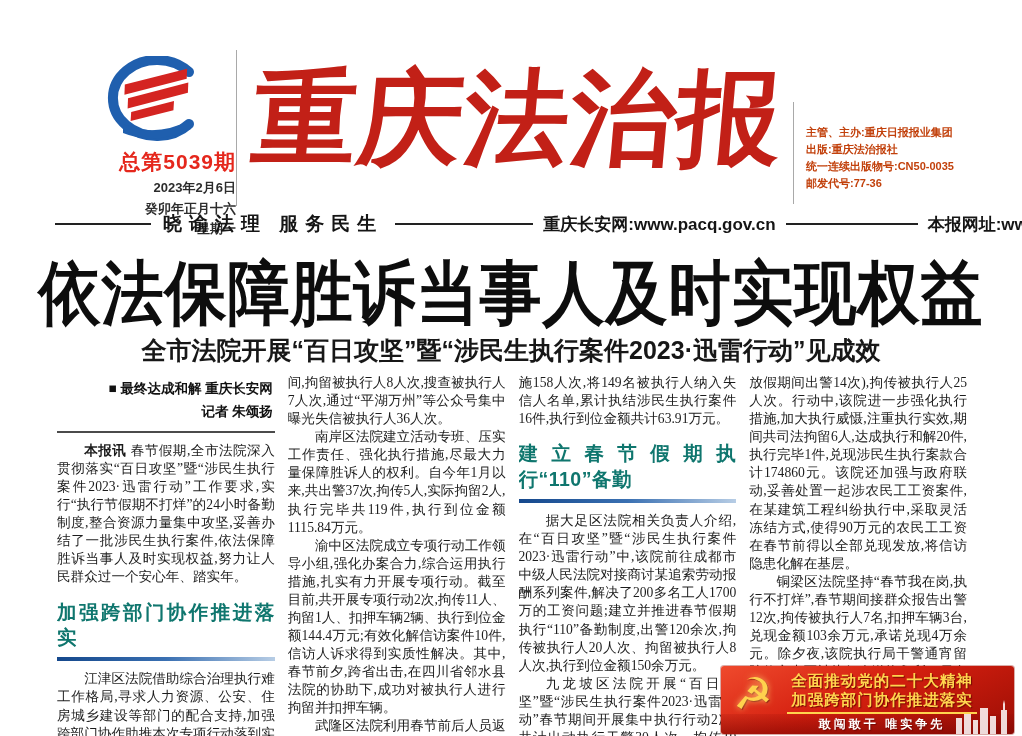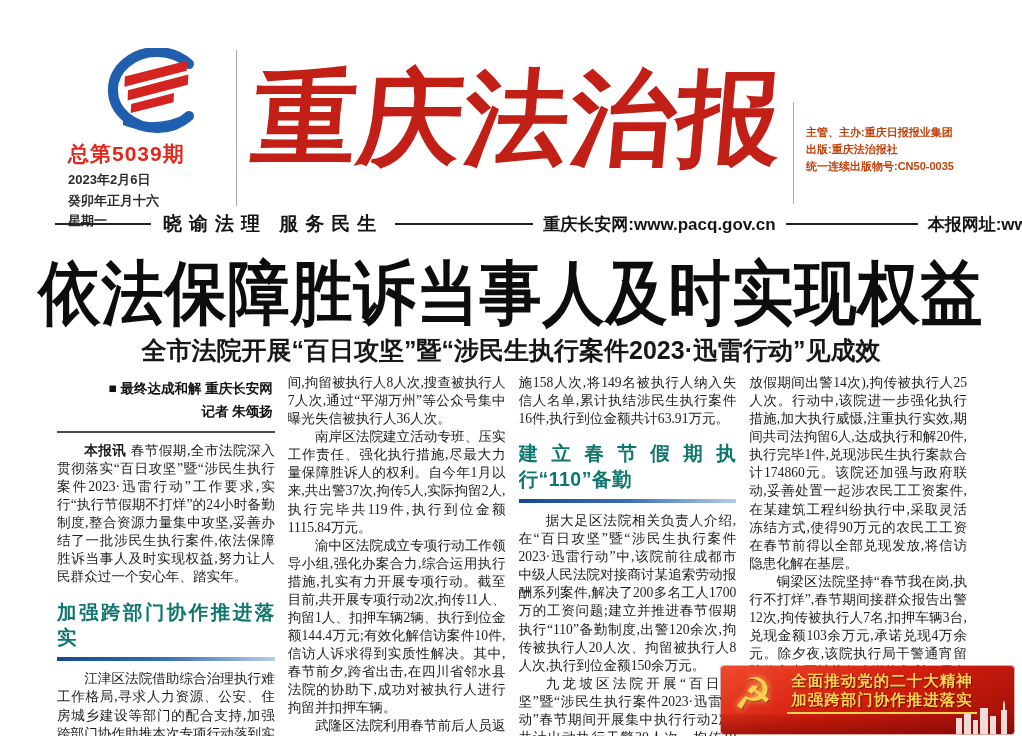--- a/index.html
+++ b/index.html
@@ -1,20 +1,20 @@
 <!DOCTYPE html>
 <html><head>
 <meta charset="utf-8">
 <style>
   html,body{margin:0;padding:0;background:#ffffff;}
   .page{position:relative;width:1022px;height:736px;background:#ffffff;overflow:hidden;
         font-family:"Liberation Serif","DejaVu Serif",serif;color:#1c1c1c;}
 
   
-  .mast-left{position:absolute;left:68px;top:48px;width:168px;text-align:left;}
+  .mast-left{position:absolute;left:68px;top:56px;width:168px;text-align:right;}
   .logo{display:block;margin:0 auto 4px auto;}
   .issue{font-family:"Liberation Sans","DejaVu Sans",sans-serif;font-weight:bold;
          font-size:21px;color:#e5271c;letter-spacing:1px;}
   .dateline{font-family:"Liberation Sans","DejaVu Sans",sans-serif;font-weight:bold;
             font-size:13px;color:#2c2c2c;line-height:1.35;margin-top:3px;}
   .vdiv{position:absolute;width:1px;background:#a9a9a9;}
   .vdiv1{left:236px;top:50px;height:156px;}
   .vdiv2{left:793px;top:102px;height:102px;}
   .mast-title{position:absolute;left:248px;top:34px;width:540px;height:172px;
               display:flex;align-items:center;justify-content:center;
@@ -102,20 +102,21 @@
   <div class="vdiv vdiv1"></div>
 
   <div class="mast-title">重庆法治报</div>
 
   <div class="vdiv vdiv2"></div>
 
   <div class="mast-info">
     <div>主管、主办:重庆日报报业集团</div>
     <div>出版:重庆法治报社</div>
     <div>统一连续出版物号:CN50-0035</div>
+    <div>邮发代号:77-36</div>
   </div>
 
   <div class="strip">
     <span class="grp">
       <span class="rule r-l"></span>
       <span class="slogan">晓谕法理 服务民生</span>
       <span class="rule r-l"></span>
     </span>
     <span class="grp">
       <span class="rule r-s"></span>
@@ -172,16 +173,17 @@
         <rect x="19" y="20" width="5" height="14"></rect>
         <rect x="26" y="8" width="8" height="26"></rect>
         <rect x="36" y="16" width="6" height="18"></rect>
         <polygon points="47,34 47,10 49,10 49,4 50,0 51,4 51,10 53,10 53,34"></polygon>
       </g>
     </svg>
     <div class="txt">
       <div class="bl1">全面推动党的二十大精神</div>
       <div class="bl2">加强跨部门协作推进落实</div>
       <div class="bdiv"></div>
+      <div class="bl3">敢闯敢干 唯实争先</div>
     </div>
   </div>
 
 </div>
 
 </body></html>

